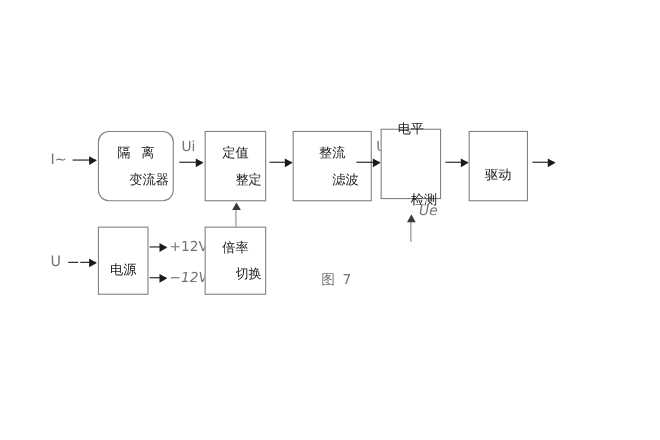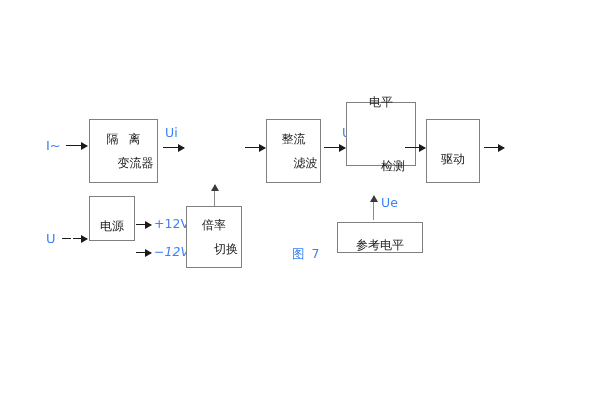--- a/index.html
+++ b/index.html
@@ -44,21 +44,21 @@
   .block.single .ln {
     margin-top: 16px;
   }
   .block .wide {
     letter-spacing: 3px;
     text-indent: 3px;
   }
   
   .label {
     position: absolute;
-    color: #3b82f6;
+    color: #737373;
     font-size: 12px;
     white-space: nowrap;
     line-height: 1;
   }
   .label.sig {
     font-size: 12.5px;
   }
   .label.fig {
     font-size: 12.5px;
     letter-spacing: 1.5px;
@@ -113,72 +113,73 @@
 
 <div id="canvas">
 
   <div class="label inp" style="left:46px; top:139px;">I~</div>
   <div class="harrow" style="left:66px; top:145px; width:21px;"></div>
 
   <div class="label inp" style="left:46px; top:232px;">U</div>
   <div class="dashseg" style="left:62px; top:238px; width:9px;"></div>
   <div class="harrow" style="left:73px; top:238px; width:14px;"></div>
 
-  <div class="block" style="left:89px; top:119px; width:69px; height:64px;">
+  <div class="block" style="left:89px; top:119px; width:69px; height:64px;border-radius:10px;">
     <span class="ln wide">隔 离</span>
     <span class="ln">变流器</span>
   </div>
 
   <div class="label sig" style="left:165px; top:127px;">Ui</div>
   <div class="harrow" style="left:163px; top:147px; width:21px;"></div>
 
+  <div class="block" style="left:186px; top:119px; width:56px; height:64px;">
+    <span class="ln">定值</span>
+    <span class="ln">整定</span>
+  </div>
 
   <div class="harrow" style="left:245px; top:147px; width:20px;"></div>
 
-  <div class="block" style="left:266px; top:119px; width:55px; height:64px;">
+  <div class="block" style="left:266px; top:119px; width:72px; height:64px;">
     <span class="ln">整流</span>
     <span class="ln">滤波</span>
   </div>
 
   <div class="label sig" style="left:342px; top:127px;">Uo</div>
   <div class="harrow" style="left:324px; top:147px; width:21px;"></div>
 
-  <div class="block" style="left:346px; top:102px; width:70px; height:64px;gap:40px;">
+  <div class="block" style="left:346px; top:117px; width:55px; height:64px;gap:40px;">
     <span class="ln">电平</span>
     <span class="ln">检测</span>
   </div>
 
   <div class="harrow" style="left:405px; top:147px; width:20px;"></div>
 
   <div class="block single" style="left:426px; top:119px; width:54px; height:64px;">
     <span class="ln">驱动</span>
   </div>
 
   <div class="harrow" style="left:484px; top:147px; width:20px;"></div>
 
 
-  <div class="block single" style="left:89px; top:196px; width:46px; height:45px;text-align:right;">
+  <div class="block single" style="left:89px; top:206px; width:46px; height:62px;text-align:right;">
     <span class="ln">电源</span>
   </div>
 
   <div class="harrow" style="left:136px; top:224px; width:15px;"></div>
   <div class="label vlt" style="left:154px; top:218px;">+12V</div>
 
   <div class="harrow" style="left:136px; top:252px; width:15px;"></div>
   <div class="label vlt" style="left:154px; top:246px;font-style:italic;">−12V</div>
 
   <div class="block" style="left:186px; top:206px; width:56px; height:62px;align-items:center;">
     <span class="ln">倍率</span>
     <span class="ln">切换</span>
   </div>
 
   <div class="varrow" style="left:214px; top:185px; height:21px;"></div>
 
-  <div class="block single" style="left:337px; top:222px; width:86px; height:31px;">
-    <span class="ln">参考电平</span>
-  </div>
 
   <div class="varrow" style="left:373px; top:196px; height:24px;"></div>
-  <div class="label sig" style="left:381px; top:197px;">Ue</div>
+  <div class="label sig" style="left:381px; top:185px;font-style:italic;">Ue</div>
 
   <div class="label fig" style="left:292px; top:248px;">图 7</div>
 
 </div>
 
 </body></html>

